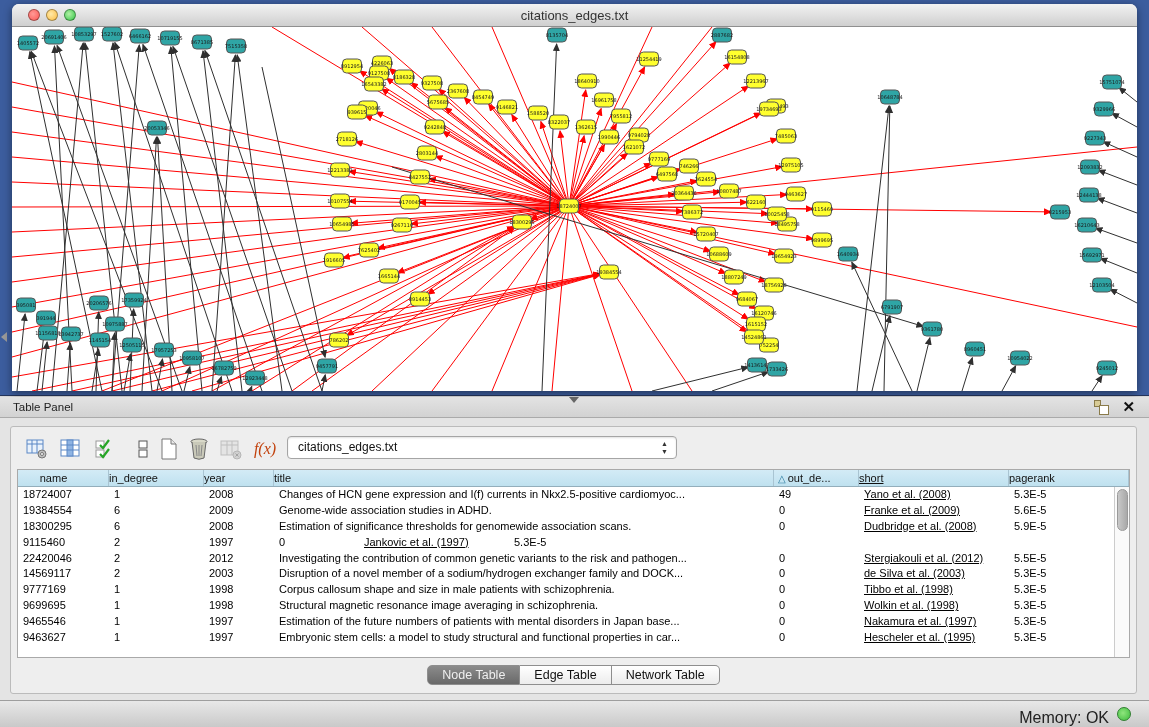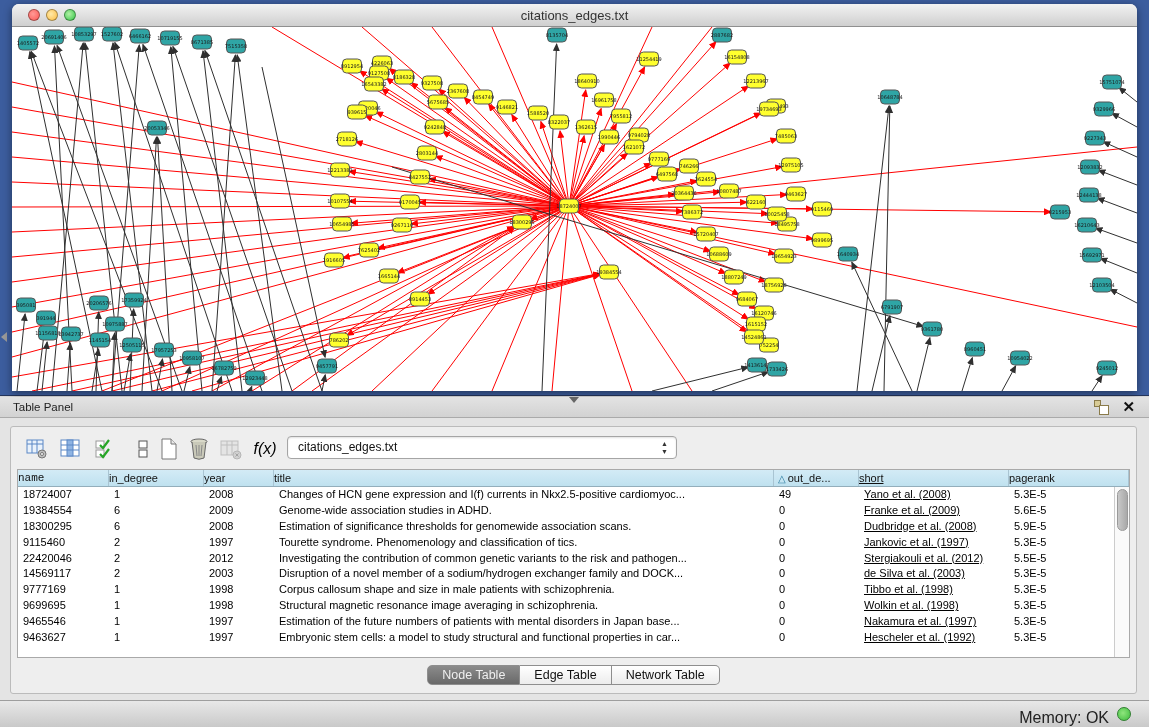--- a/index.html
+++ b/index.html
@@ -33,31 +33,31 @@
   #split-handle { position:absolute; left:569px; top:397px; width:0; height:0;
                   border-left:5px solid transparent; border-right:5px solid transparent; border-top:6px solid #666; }
 
   #tp-body { position:absolute; left:0; top:418px; width:1149px; height:282px; background:#e4e4e4; }
   #tp-inner { position:absolute; left:10px; top:8px; width:1127px; height:268px; background:#eee;
               border:1px solid #bbb; border-radius:3px; }
 
   
   #toolbar { position:absolute; left:6px; top:6px; width:1100px; height:34px; }
   .tb-icon { position:absolute; top:2px; width:28px; height:28px; display:flex; align-items:center; justify-content:center; }
-  .fx { font-family:Liberation Sans, sans-serif; font-style:italic; font-size:16px; color:#000000; }
+  .fx { font-family:Liberation Serif, serif; font-style:italic; font-size:16px; color:#c2410c; }
   #table-selector { position:absolute; left:270px; top:3px; width:390px; height:23px; background:#fff;
                     border:1px solid #a5a5a5; border-radius:4px; box-shadow:inset 0 1px 2px rgba(0,0,0,.12);
                     font-size:12px; color:#111; line-height:21px; padding-left:10px; }
   #table-selector .arrows { position:absolute; right:8px; top:3px; font-size:7px; color:#333; line-height:8px; text-align:center; }
 
   
   #grid { position:absolute; left:6px; top:42px; width:1113px; height:189px; background:#fff; border:1px solid #a9a9a9; }
   #ghead { display:flex; height:17px; background:linear-gradient(#d3ebf6,#bfe1ef); border-bottom:1px solid #93aebb; }
   .hcell { font-size:11px; color:#111; line-height:16px; border-right:1px solid #a9c4d2; overflow:hidden; white-space:nowrap; }
-  .hcell.right { text-align:left; padding-right:19px;font-family:Liberation Mono, monospace; }
+  .hcell.right { text-align:center; padding-right:19px; }
   .hcell.center { text-align:left; }
   .hcell.left { text-align:left; padding-left:4px; }
   .sort-tri { color:#2e7da0; font-size:10px; padding-right:2px; }
   .c0{width:91px;} .c1{width:95px;} .c2{width:70px;} .c3{width:500px;} .c4{width:85px;} .c5{width:150px;text-decoration:underline;} .c6{flex:1;}
   #gbody { position:absolute; left:0; top:17px; right:15px; bottom:0; overflow:hidden; }
   .grow { display:flex; height:15.9px; background:#fff; }
   .gcell { font-size:11px; color:#000; line-height:15.5px; padding-left:5px; overflow:hidden; white-space:nowrap; }
   #vscroll { position:absolute; right:0; top:17px; width:15px; bottom:0; background:#fafafa; border-left:1px solid #ccc; }
   #vthumb { position:absolute; left:2px; top:2px; width:11px; height:42px; border-radius:6px;
             background:linear-gradient(90deg,#c8c8c8,#a9a9a9); border:1px solid #999; }
@@ -828,21 +828,20 @@
               <div class="gcell c2">2008</div>
               <div class="gcell c3">Estimation of significance thresholds for genomewide association scans.</div>
               <div class="gcell c4">0</div>
               <div class="gcell c5">Dudbridge et al. (2008)</div>
               <div class="gcell c6">5.9E-5</div>
             </div>
             <div class="grow">
               <div class="gcell c0">9115460</div>
               <div class="gcell c1">2</div>
               <div class="gcell c2">1997</div>
-              <div class="gcell c3">Tourette syndrome. Phenomenology and classification of tics.</div>
               <div class="gcell c4">0</div>
               <div class="gcell c5">Jankovic et al. (1997)</div>
               <div class="gcell c6">5.3E-5</div>
             </div>
             <div class="grow">
               <div class="gcell c0">22420046</div>
               <div class="gcell c1">2</div>
               <div class="gcell c2">2012</div>
               <div class="gcell c3">Investigating the contribution of common genetic variants to the risk and pathogen...</div>
               <div class="gcell c4">0</div>
@@ -884,21 +883,21 @@
               <div class="gcell c4">0</div>
               <div class="gcell c5">Nakamura et al. (1997)</div>
               <div class="gcell c6">5.3E-5</div>
             </div>
             <div class="grow">
               <div class="gcell c0">9463627</div>
               <div class="gcell c1">1</div>
               <div class="gcell c2">1997</div>
               <div class="gcell c3">Embryonic stem cells: a model to study structural and functional properties in car...</div>
               <div class="gcell c4">0</div>
-              <div class="gcell c5">Hescheler et al. (1992)</div>
+              <div class="gcell c5">Hescheler et al. (1995)</div>
               <div class="gcell c6">5.3E-5</div>
             </div>
           </div>
         <div id="vscroll">
           <div id="vthumb"></div>
         </div>
       </div>
 
       <div id="tabs"><span class="seg first selected">Node Table</span><span class="seg">Edge Table</span><span class="seg last">Network Table</span></div>
     </div>

